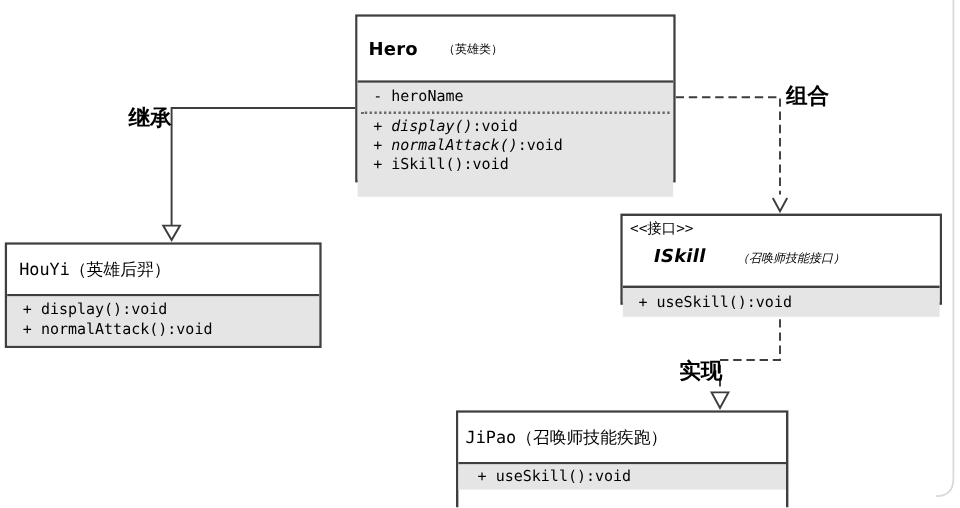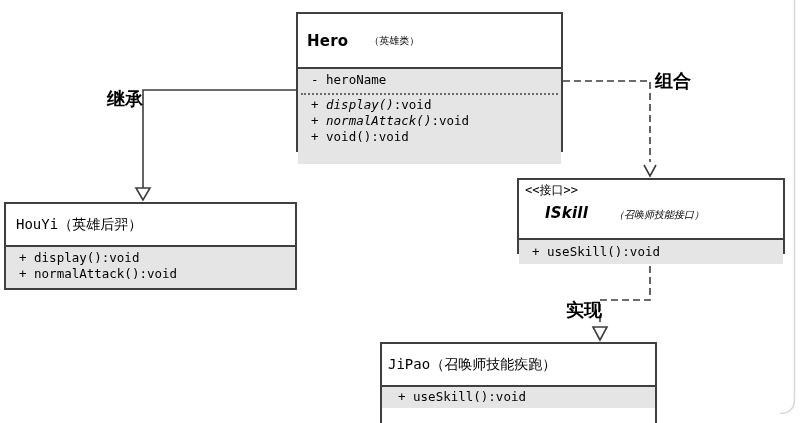--- a/index.html
+++ b/index.html
@@ -98,26 +98,26 @@
       <div class="row">
         <span>+</span>
         <span class="sig italic">display()</span><span>:void</span>
       </div>
       <div class="row">
         <span>+</span>
         <span class="sig italic">normalAttack()</span><span>:void</span>
       </div>
       <div class="row">
         <span>+</span>
-        <span class="sig">void()</span><span>:void</span>
+        <span class="sig">iSkill()</span><span>:void</span>
       </div>
     </div>
   </div>
 
-  <div class="uml-box" style="left:4px; top:202px; width:293px; height:88px;">
+  <div class="uml-box" style="left:4px; top:202px; width:264px; height:88px;">
     <div class="uml-title" style="height:43px; padding-left:10px;">
       <span class="mono-title">HouYi（英雄后羿）</span>
     </div>
     <div class="uml-body" style="height:41px;">
       <div class="row">
         <span>+</span>
         <span class="sig">display()</span><span>:void</span>
       </div>
       <div class="row">
         <span>+</span>

